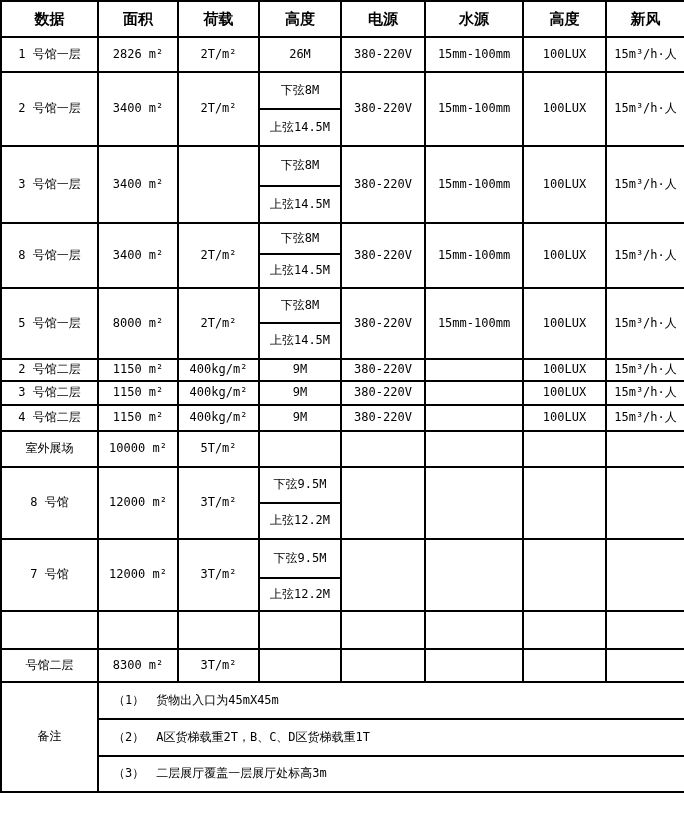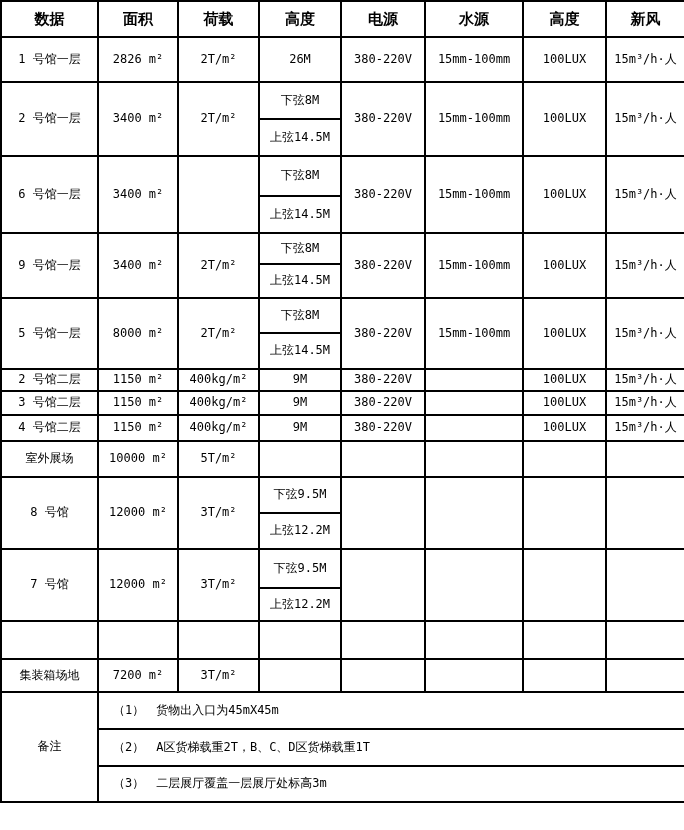--- a/index.html
+++ b/index.html
@@ -75,21 +75,21 @@
       <th>数据</th>
       <th>面积</th>
       <th>荷载</th>
       <th>高度</th>
       <th>电源</th>
       <th>水源</th>
       <th>高度</th>
       <th>新风</th>
     </tr>
 
-    <tr style="height:45px">
+    <tr style="height:35px">
       <td class="name">1 号馆一层</td>
       <td>2826 m²</td>
       <td>2T/m²</td>
       <td>26M</td>
       <td>380-220V</td>
       <td>15mm-100mm</td>
       <td>100LUX</td>
       <td>15m³/h·人</td>
     </tr>
 
@@ -101,35 +101,35 @@
       <td rowspan="2">380-220V</td>
       <td rowspan="2">15mm-100mm</td>
       <td rowspan="2">100LUX</td>
       <td rowspan="2">15m³/h·人</td>
     </tr>
     <tr style="height:37px">
       <td>上弦14.5M</td>
     </tr>
 
     <tr style="height:40px">
-      <td class="name" rowspan="2">6 号馆一层</td>
+      <td class="name" rowspan="2">3 号馆一层</td>
       <td rowspan="2">3400 m²</td>
       <td rowspan="2"></td>
       <td>下弦8M</td>
       <td rowspan="2">380-220V</td>
       <td rowspan="2">15mm-100mm</td>
       <td rowspan="2">100LUX</td>
       <td rowspan="2">15m³/h·人</td>
     </tr>
     <tr style="height:37px">
       <td>上弦14.5M</td>
     </tr>
 
     <tr style="height:31px">
-      <td class="name" rowspan="2">9 号馆一层</td>
+      <td class="name" rowspan="2">8 号馆一层</td>
       <td rowspan="2">3400 m²</td>
       <td rowspan="2">2T/m²</td>
       <td>下弦8M</td>
       <td rowspan="2">380-220V</td>
       <td rowspan="2">15mm-100mm</td>
       <td rowspan="2">100LUX</td>
       <td rowspan="2">15m³/h·人</td>
     </tr>
     <tr style="height:34px">
       <td>上弦14.5M</td>
@@ -226,22 +226,22 @@
       <td></td>
       <td></td>
       <td></td>
       <td></td>
       <td></td>
       <td></td>
       <td></td>
     </tr>
 
     <tr style="height:33px">
-      <td class="name">集装箱场地</td>
-      <td>7200 m²</td>
+      <td class="name">号馆二层</td>
+      <td>8300 m²</td>
       <td>3T/m²</td>
       <td></td>
       <td></td>
       <td></td>
       <td></td>
       <td></td>
     </tr>
 
     <tr style="height:37px">
       <td class="remark-label" rowspan="3">备注</td>

